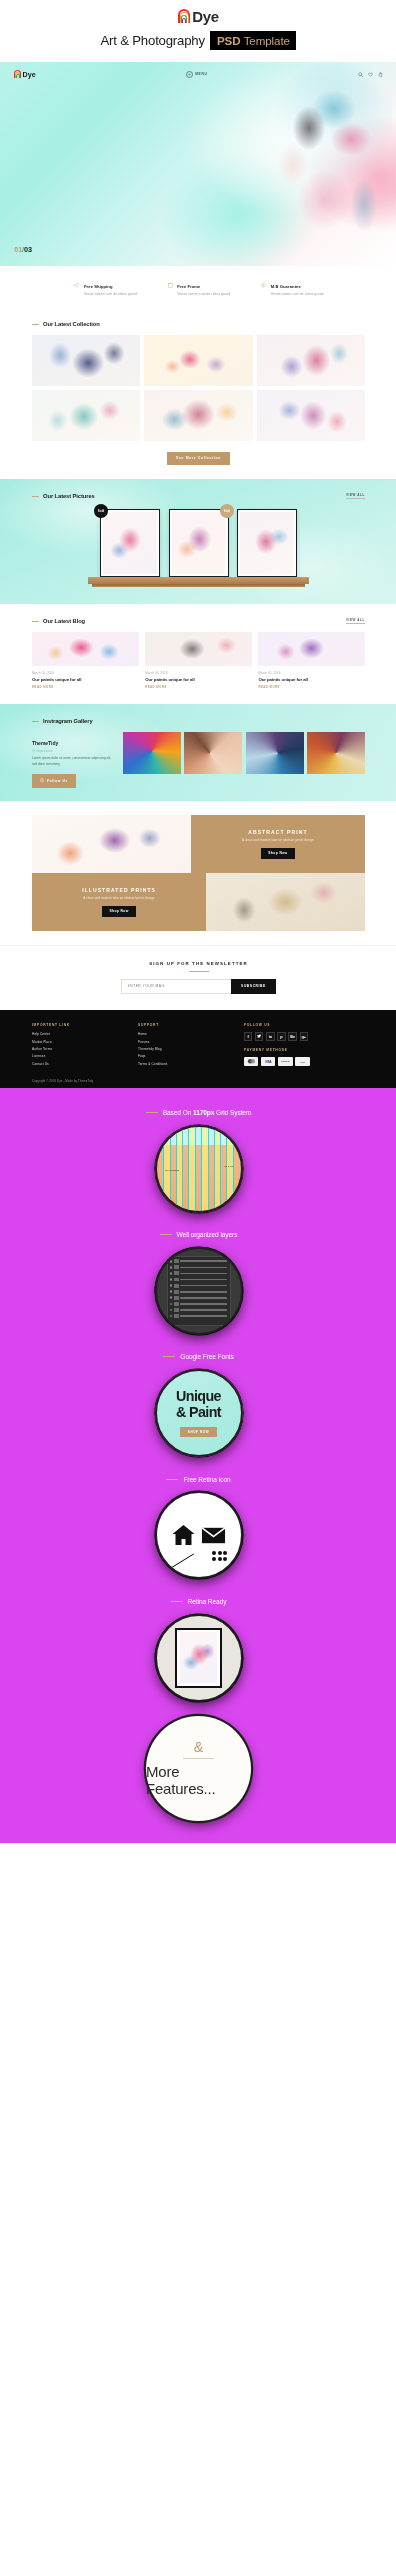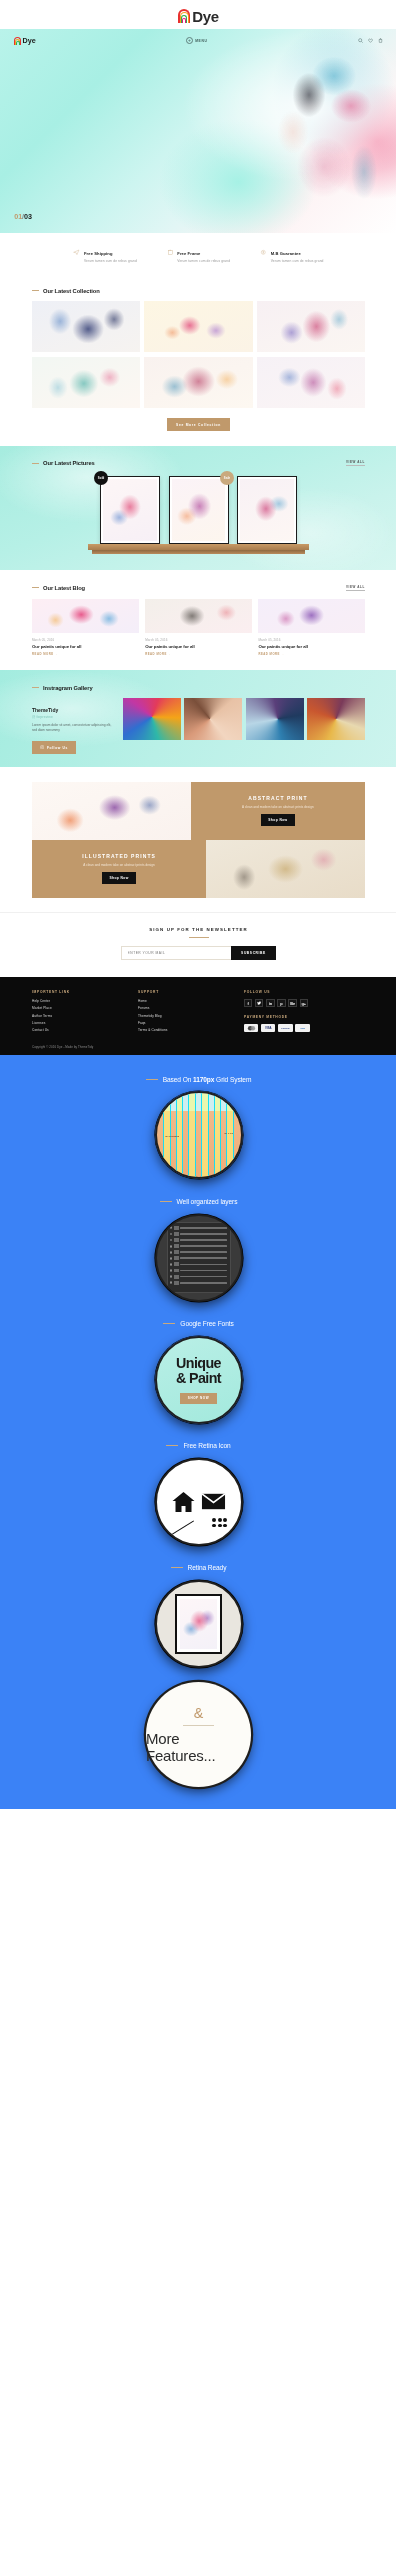--- a/index.html
+++ b/index.html
@@ -302,21 +302,21 @@
   }
   .pay-row { display:flex; gap: 2.8px; }
   .pay {
     width: 14.3px; height: 8.3px; background:#f2f2f2; border-radius:1.1px;
     display:flex; align-items:center; justify-content:center;
     font-size: 2.8px; font-weight:bold; color:#1b2a6b;
   }
   .foot-bottom { margin-top: 10px; font-size: 2.9px; color:#8d8d8d; letter-spacing:0.1px; }
 
   
-  .showcase { background:#3b82f6; padding: 16.5px 0 22px; }
+  .showcase { background:#d946ef; padding: 16.5px 0 22px; }
   .sc-block { text-align:center; margin-bottom: 4.4px; }
   .sc-head { display:inline-flex; align-items:center; gap: 5px; margin-bottom: 8.8px; }
   .sc-dash { width: 12px; height:0.8px; background:#c9a97e; }
   .sc-title { font-size: 6.6px; color:#fff; letter-spacing:-0.1px; }
   .sc-title b { font-weight:bold; }
   .circle {
     width: 88px; height: 88px; border-radius: 50%;
     margin: 0 auto 14.3px; position:relative; overflow:hidden;
     border: 2.2px solid #1f1f1f;
     box-shadow: 0 0 0 0.6px #000, 0 4.4px 12px rgba(0,0,0,.6);
@@ -376,20 +376,27 @@
 
   <div class="brandbar">
     <div class="logo-wrap">
       <span class="logo-rainbow">
         <i style="width:12px;height:14.3px;border-width:2.2px;border-color:#e8312f;margin-left:-6px;"></i>
         <i style="width:8.8px;height:11px;border-width:1.7px;border-color:#f6a11d;margin-left:-4.4px;"></i>
         <i style="width:6px;height:8.3px;border-width:1.7px;border-color:#2fae4a;margin-left:-3px;"></i>
         <i style="width:3.9px;height:5.5px;border-width:1.1px;border-color:#e5177f;margin-left:-1.9px;"></i>
       </span>
       <span class="logo-text">Dye</span>
+    </div>
+    <div class="tagline-row">
+      <span class="tagline-a">Art &amp; Photography</span>
+      <span class="tagline-b">
+        <span class="psd">PSD</span>
+        <span class="tpl">Template</span>
+      </span>
     </div>
   </div>
 
   <div class="hero">
     <div class="hero-art"></div>
     <div class="hero-nav">
       <div class="hero-logo">
         <span class="logo-rainbow">
           <i style="width:7.2px;height:8.3px;border-width:1.1px;border-color:#e8312f;margin-left:-3.6px;"></i>
           <i style="width:5px;height:6px;border-width:1.1px;border-color:#f6a11d;margin-left:-2.5px;"></i>

